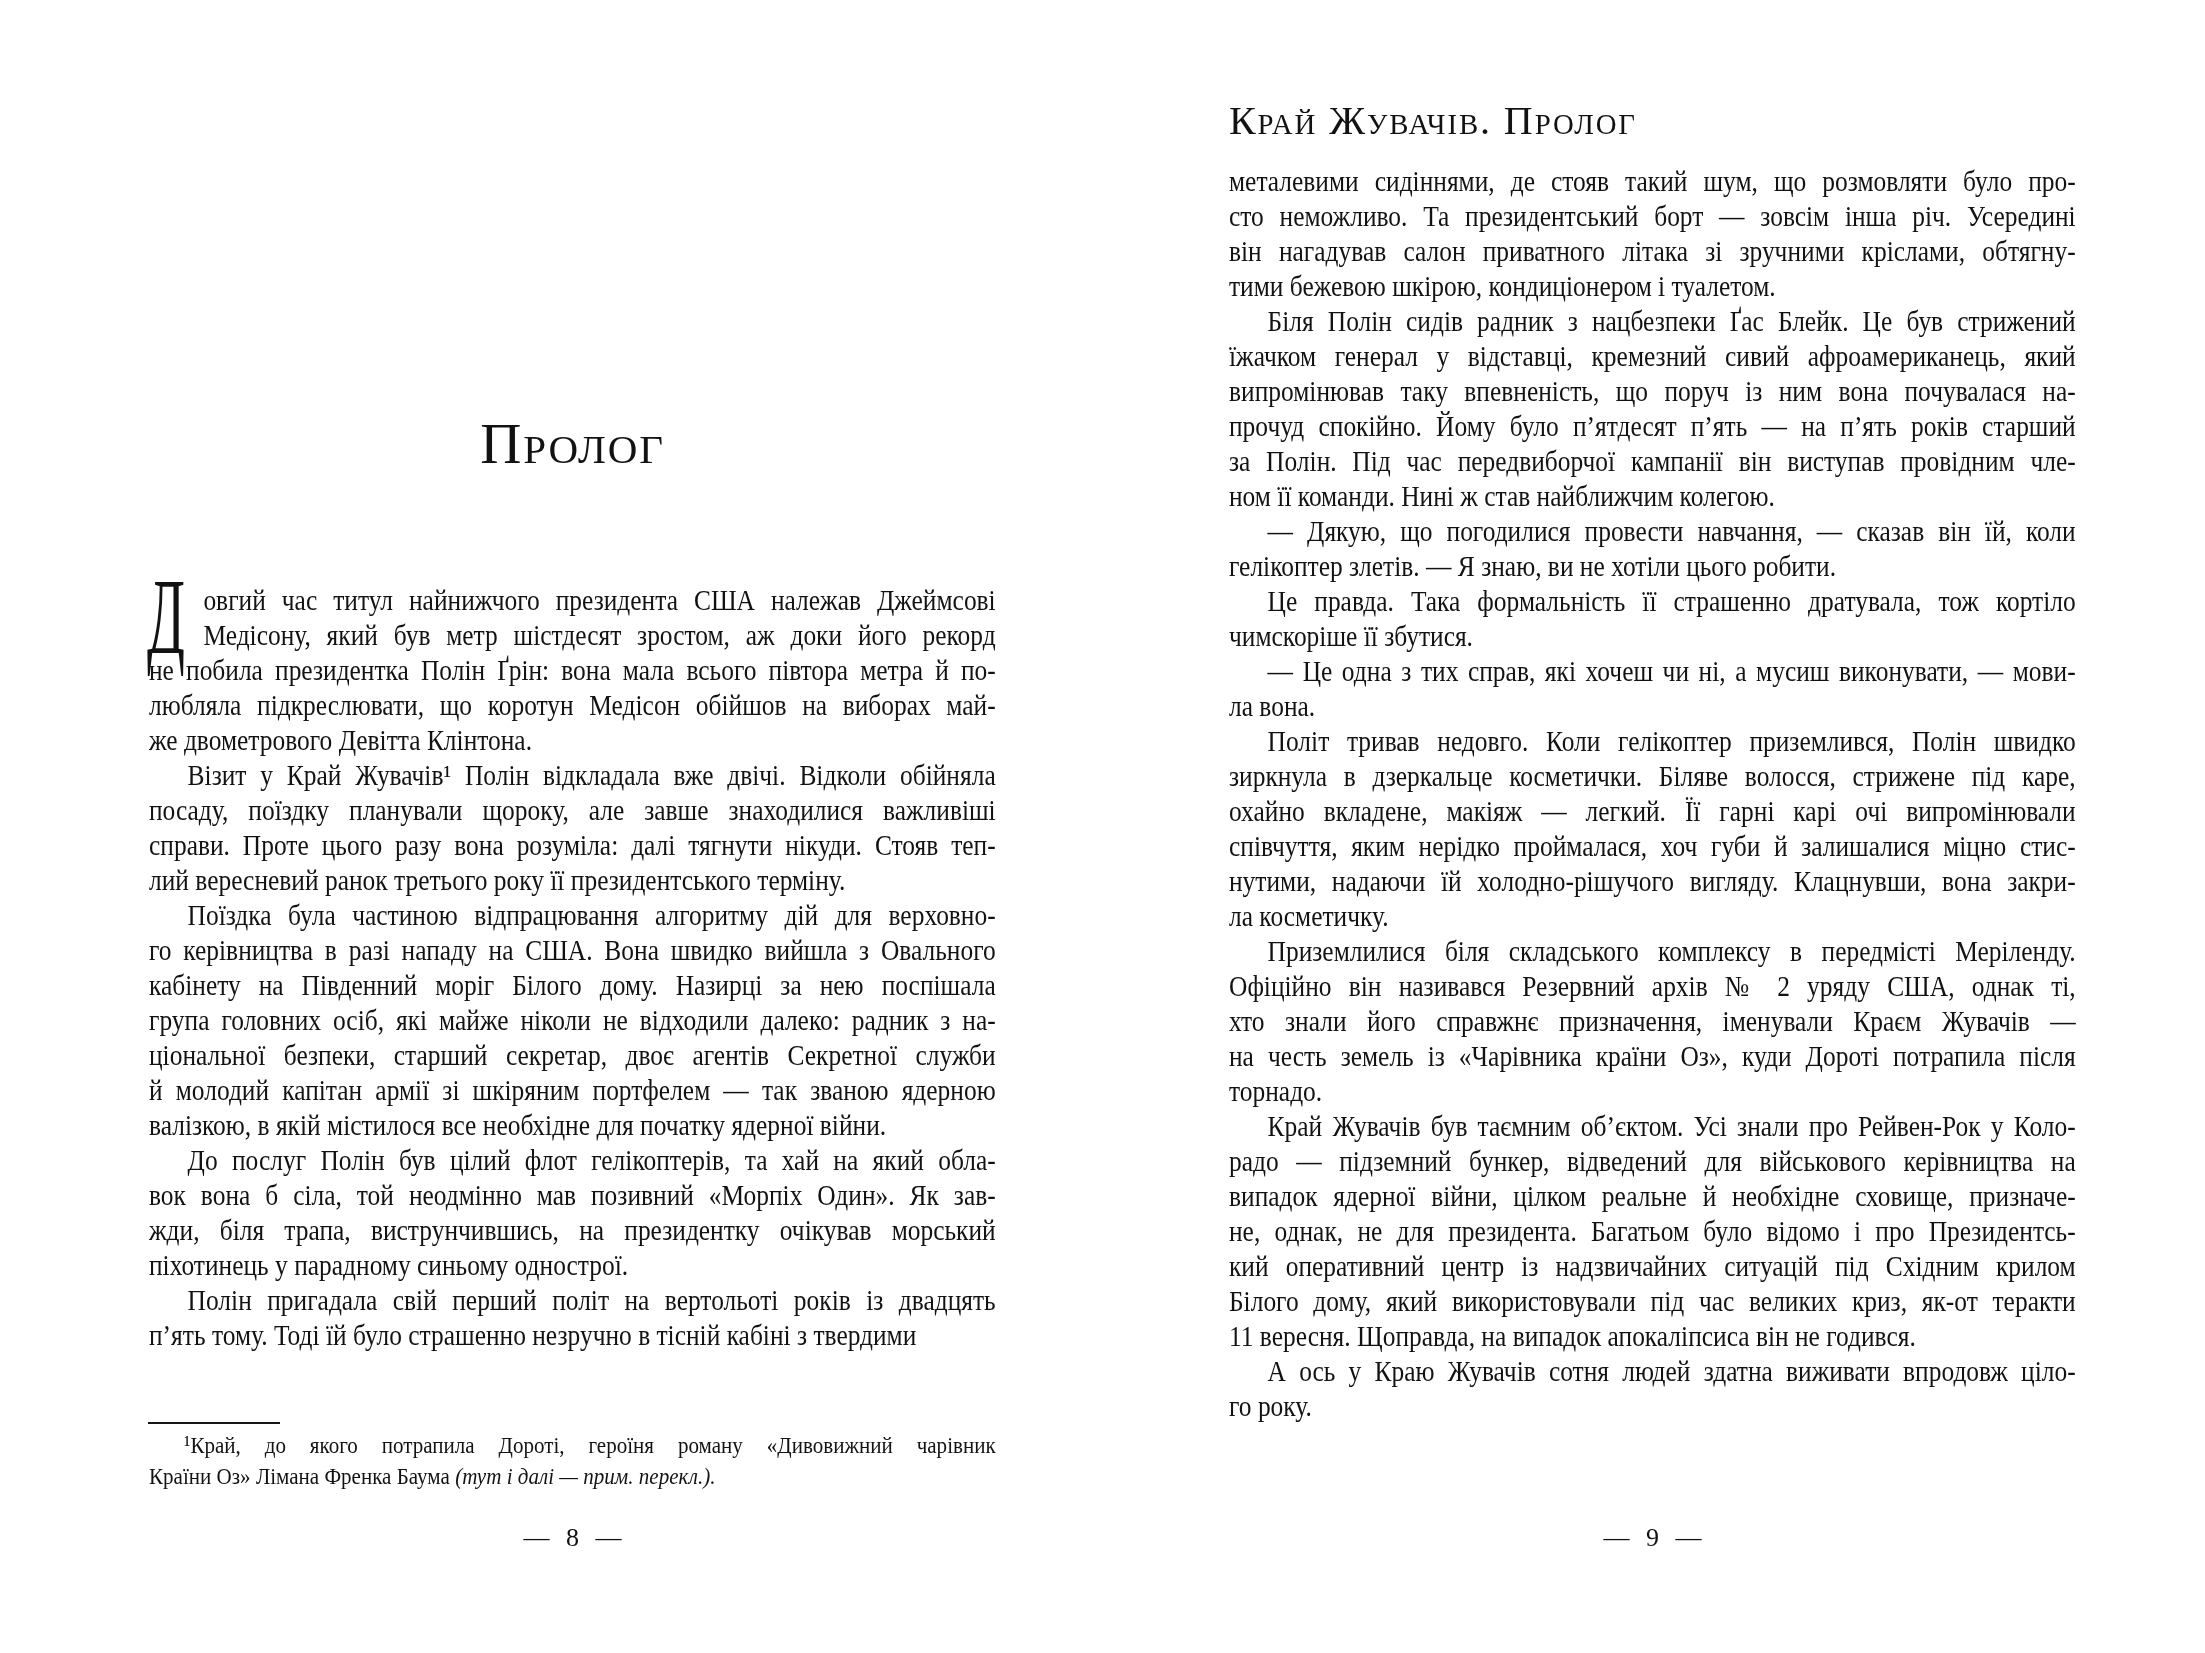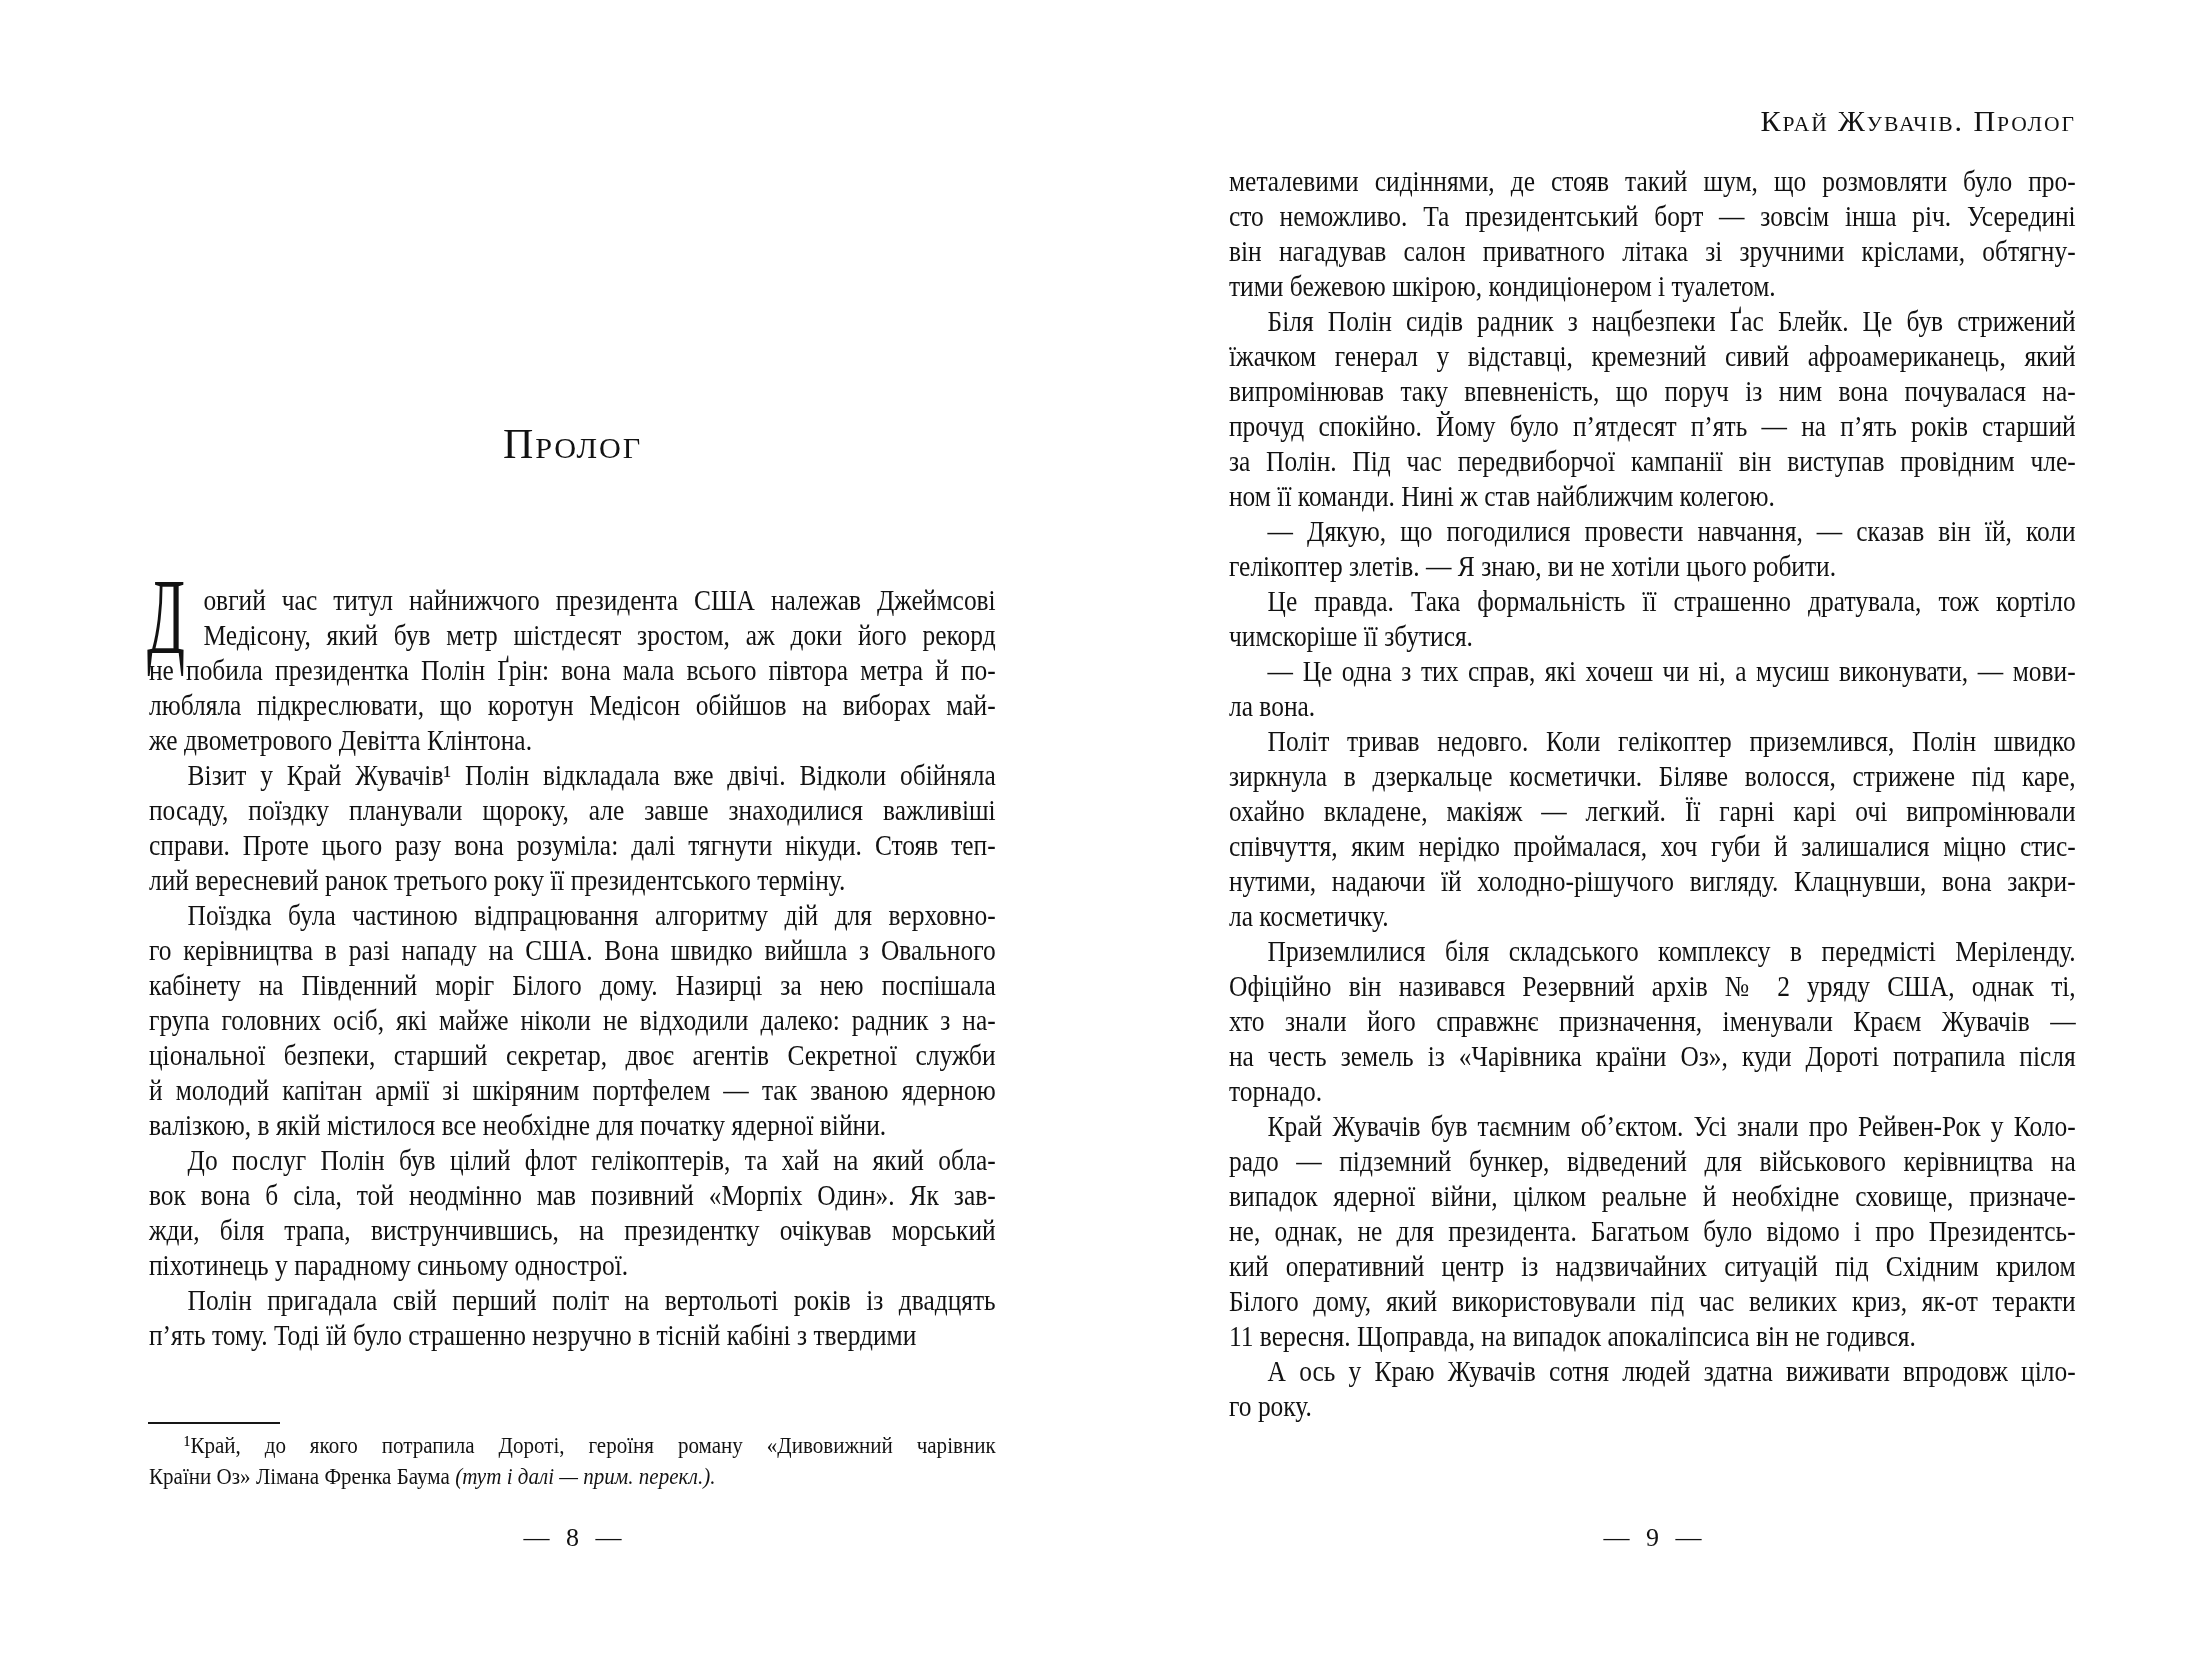--- a/index.html
+++ b/index.html
@@ -16,25 +16,25 @@
     font-size:29px;line-height:35px;
   }
   .line{text-align:justify;text-align-last:justify;white-space:normal;}
   .line.last{text-align-last:left;}
   .line.ind{padding-left:44px;}
   .line.dcpad{padding-left:62px;}
   .it{font-style:italic;}
 
   .heading{
     left:149px;width:847px;top:423px;
-    font-size:42px;line-height:42px;letter-spacing:1.9px;text-align:center;
+    font-size:57px;line-height:42px;letter-spacing:1.9px;text-align:center;
   }
   .runhead{
     left:1229px;width:847px;top:106px;
-    font-size:30px;line-height:30px;letter-spacing:1.9px;text-align:right;
+    font-size:40px;line-height:30px;letter-spacing:1.9px;text-align:left;
   }
   .sc-small{font-size:0.72em;}
 
   .dropcap{
     left:147px;top:564px;font-size:107px;line-height:1;
     transform:scaleX(0.52);transform-origin:left top;
   }
 
   .footrule{left:148px;top:1422px;width:132px;height:1.9px;background:#161616;}
   .footnote-block{

